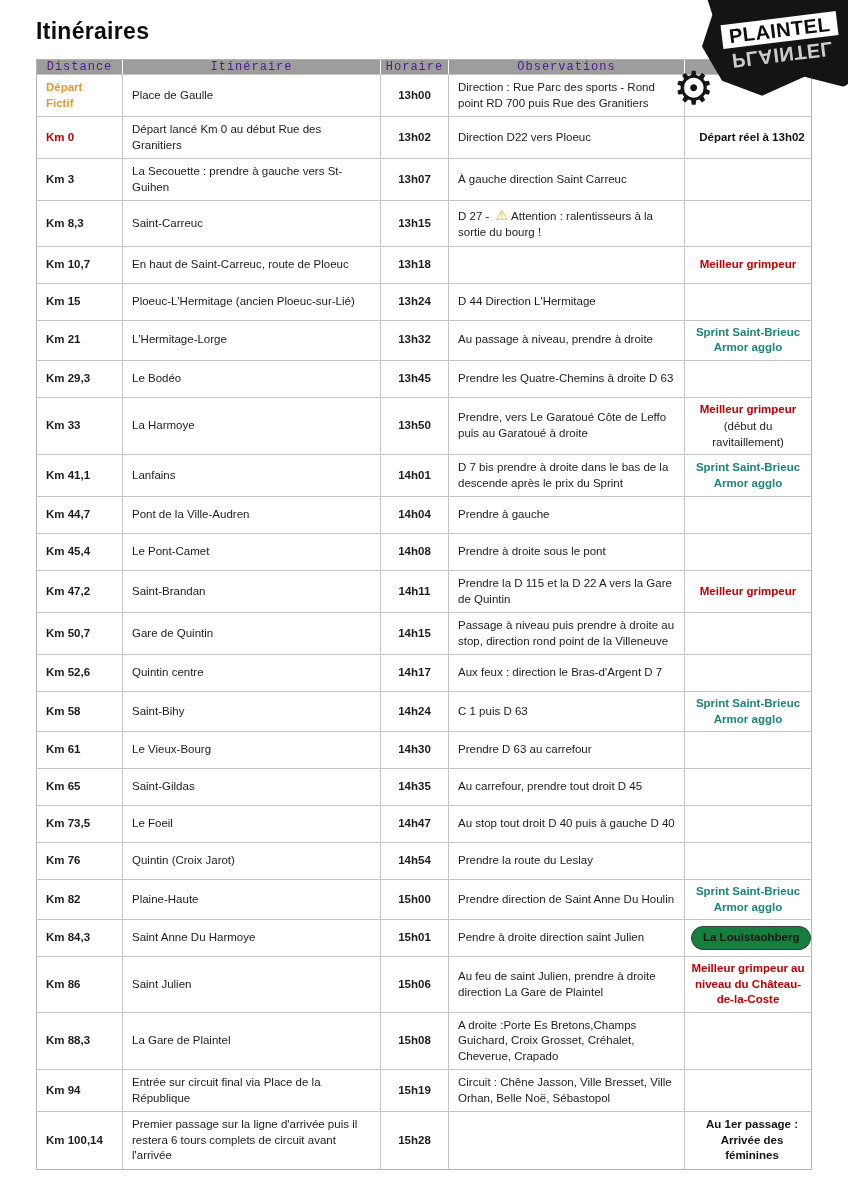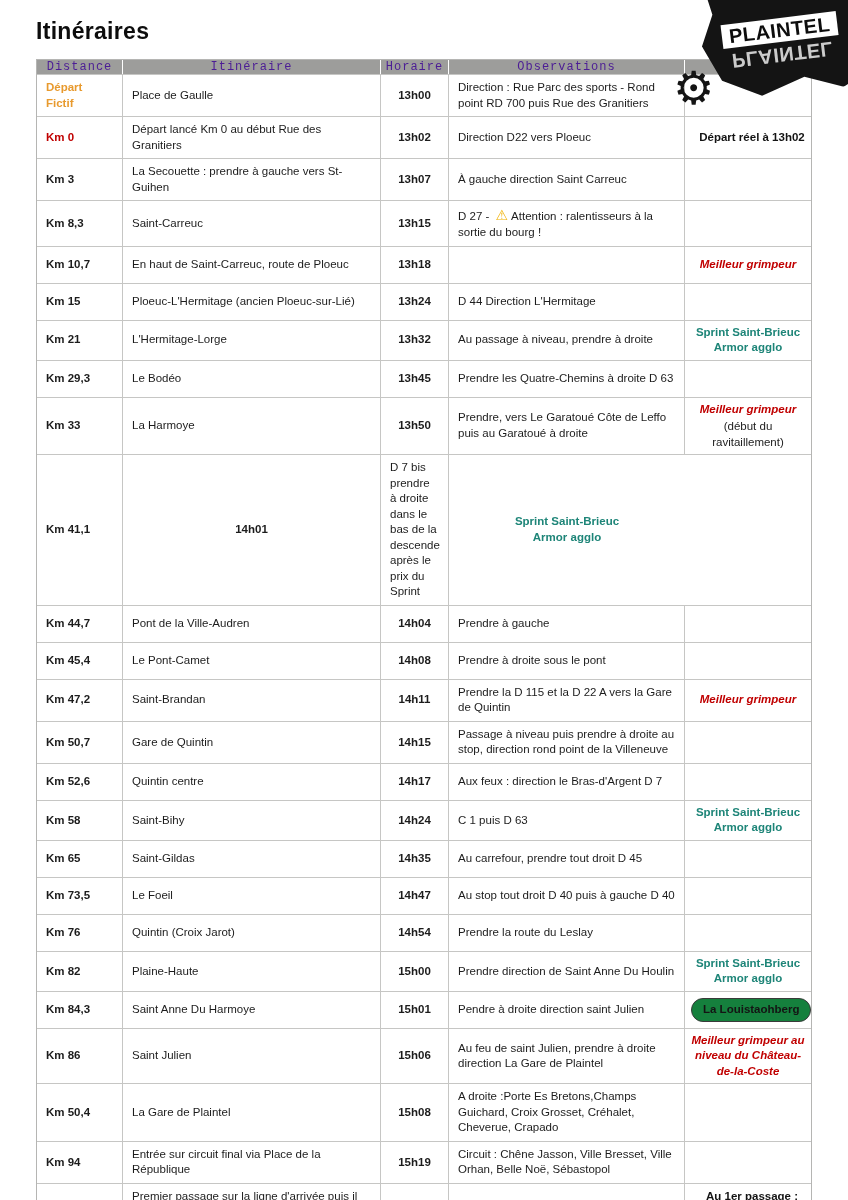--- a/index.html
+++ b/index.html
@@ -65,21 +65,21 @@
     min-height: 36px;
   }
   .cell:last-child { border-right: none; }
   .c-dist { font-weight: 700; }
   .c-dist.orange { color: #E89A2E; }
   .c-dist.red { color: #C00000; }
   .c-hor { font-weight: 700; align-items: center; text-align: right; }
   .c-obs {}
   .c-note { align-items: center; text-align: center; gap: 2px; padding: 4px 6px; }
   .note { font-weight: 700; }
-  .note.red  { color: #C00000; font-style: italic; }
+  .note.red  { color: #C00000; }
   .note.teal { color: #1E8578; max-width: 112px; }
   .note.bold { color: #141414; margin-left: 8px; }
   .note.plain{ color: #222; font-weight: 400; }
   .note.pill {
     color: #141414; border: 1.5px solid #3a3a3a; border-radius: 14px;
     padding: 3px 11px; background: #15803d; white-space: nowrap;
   }
   .warn-icon { color: #F0B000; font-size: 14px; padding: 0 3px; font-family: "DejaVu Sans", sans-serif; }
 </style>
 </head>
@@ -218,20 +218,23 @@
             <span>Prendre, vers Le Garatoué Côte de Leffo puis au Garatoué à droite</span>
           </div>
     <div class="cell c-note">
             <div class="note red">Meilleur grimpeur</div>
             <div class="note plain">(début du ravitaillement)</div>
           </div>
   </div>
 
   <div class="row">
     <div class="cell c-dist">Km 41,1</div>
+    <div class="cell c-itin">
+            <span>Lanfains</span>
+          </div>
     <div class="cell c-hor">14h01</div>
     <div class="cell c-obs">
             <span>D 7 bis prendre à droite dans le bas de la descende après le prix du Sprint</span>
           </div>
     <div class="cell c-note">
             <div class="note teal">Sprint Saint-Brieuc Armor agglo</div>
           </div>
   </div>
 
   <div class="row">
@@ -303,20 +306,31 @@
           </div>
     <div class="cell c-hor">14h24</div>
     <div class="cell c-obs">
             <span>C 1 puis D 63</span>
           </div>
     <div class="cell c-note">
             <div class="note teal">Sprint Saint-Brieuc Armor agglo</div>
           </div>
   </div>
 
+  <div class="row">
+    <div class="cell c-dist">Km 61</div>
+    <div class="cell c-itin">
+            <span>Le Vieux-Bourg</span>
+          </div>
+    <div class="cell c-hor">14h30</div>
+    <div class="cell c-obs">
+            <span>Prendre D 63 au carrefour</span>
+          </div>
+    <div class="cell c-note"></div>
+  </div>
 
   <div class="row">
     <div class="cell c-dist">Km 65</div>
     <div class="cell c-itin">
             <span>Saint-Gildas</span>
           </div>
     <div class="cell c-hor">14h35</div>
     <div class="cell c-obs">
             <span>Au carrefour, prendre tout droit D 45</span>
           </div>
@@ -384,21 +398,21 @@
     <div class="cell c-hor">15h06</div>
     <div class="cell c-obs">
             <span>Au feu de saint Julien, prendre à droite direction La Gare de Plaintel</span>
           </div>
     <div class="cell c-note">
             <div class="note red">Meilleur grimpeur au niveau du Château-de-la-Coste</div>
           </div>
   </div>
 
   <div class="row">
-    <div class="cell c-dist">Km 50,4</div>
+    <div class="cell c-dist">Km 88,3</div>
     <div class="cell c-itin">
             <span>La Gare de Plaintel</span>
           </div>
     <div class="cell c-hor">15h08</div>
     <div class="cell c-obs">
             <span>A droite :Porte Es Bretons,Champs Guichard, Croix Grosset, Créhalet, Cheverue, Crapado</span>
           </div>
     <div class="cell c-note"></div>
   </div>
 

